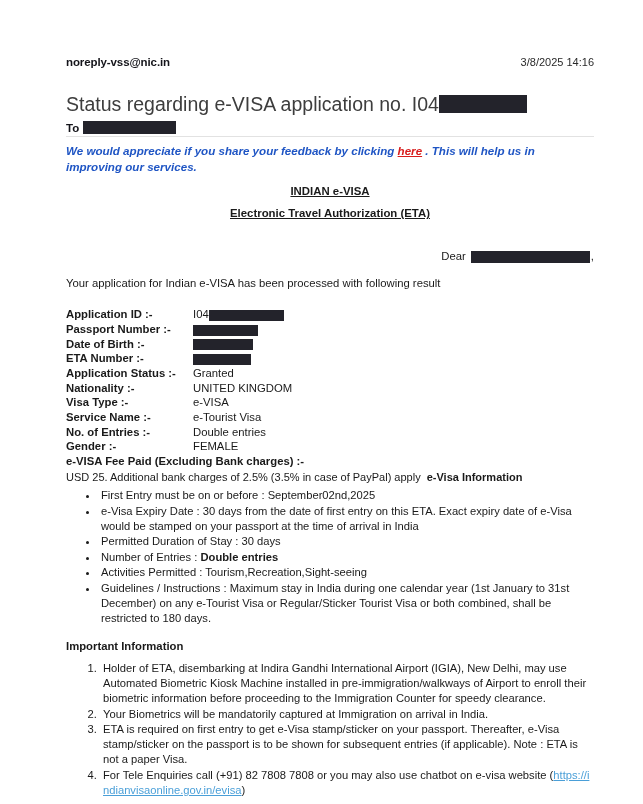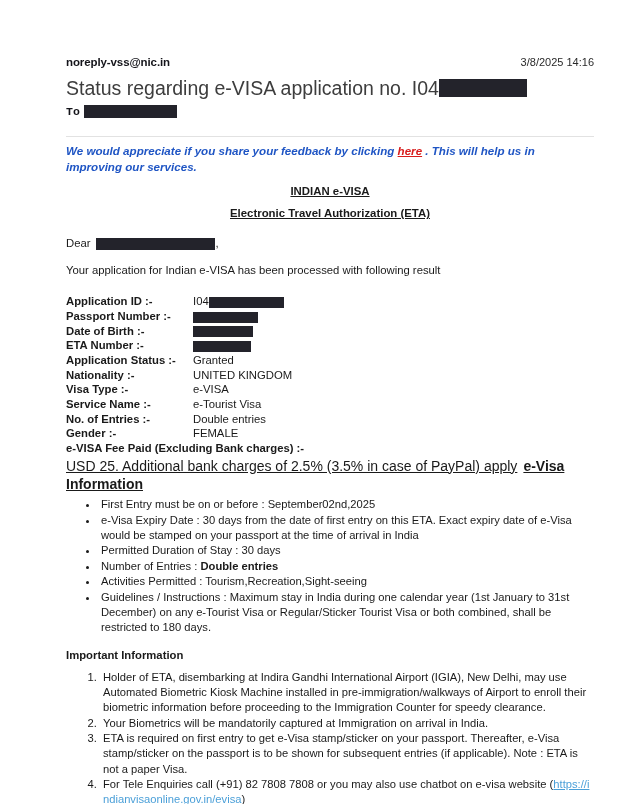--- a/index.html
+++ b/index.html
@@ -40,37 +40,36 @@
     font-weight: bold;
     color: #14141a;
     letter-spacing: -0.1px;
   }
   .timestamp {
     font-size: 11px;
     color: #2a2a2a;
     white-space: nowrap;
   }
   .subject {
-    margin-top: 9px;
+    margin-top: 25px;
     font-size: 19.5px;
     font-weight: 400;
     color: #3d3d3d;
     line-height: 1.15;
     display: flex;
     align-items: center;
     white-space: nowrap;
   }
   .to-row {
     margin-top: 6px;
     display: flex;
     align-items: center;
     font-size: 11.5px;
     font-weight: bold;
     color: #14141a;
-    font-family: Liberation Mono, monospace;
   }
 
   .redact {
     display: inline-block;
     background: #23232b;
     vertical-align: middle;
   }
 
   .divider {
     position: absolute;
@@ -107,24 +106,25 @@
   .ctr-head {
     text-align: center;
     font-weight: bold;
     font-size: 11.4px;
     margin: 7px 0 0 0;
   }
   .ctr-head span { text-decoration: underline; }
   .ctr-head.second { }
 
   .dear {
-    margin-top: 15px;
+    margin-top: 28px;
     display: flex;
     align-items: center;
     font-size: 11.3px;
+    justify-content: flex-end;
   }
   .intro {
     margin-top: 12px;
     font-size: 11.3px;
   }
 
   
   .details {
     margin-top: 16px;
     border-collapse: collapse;
@@ -144,24 +144,23 @@
   .details td.val { }
   .lbl .colon { font-weight: bold; }
 
   .fee-label {
     font-weight: bold;
     font-size: 11.3px;
     line-height: 1.30;
     margin-top: 0px;
   }
   .fee-line {
-    font-size: 14px;
+    font-size: 11px;
     line-height: 1.30;
     margin-top: 1px;
-    text-decoration: underline;
   }
   .fee-line .evisa-info {
     font-weight: bold;
     margin-left: 6px;
   }
 
   
   ul.bullets {
     margin: 4px 0 0 0;
     padding-left: 33px;

